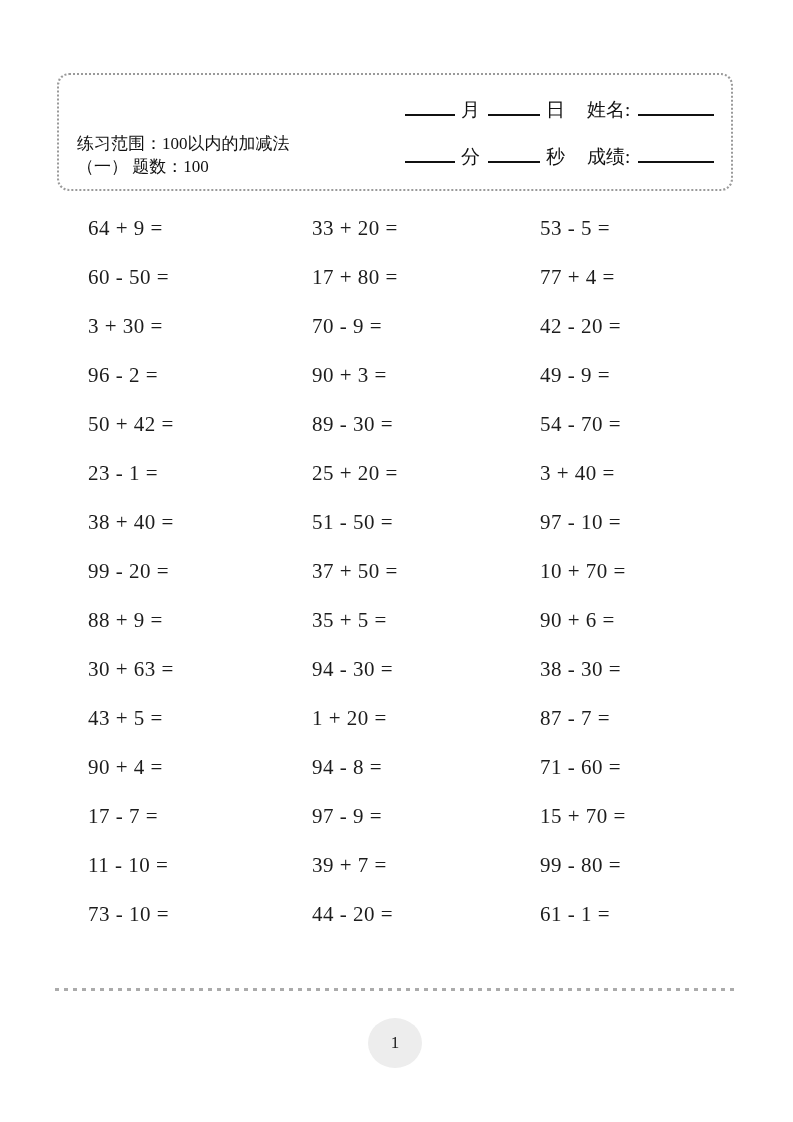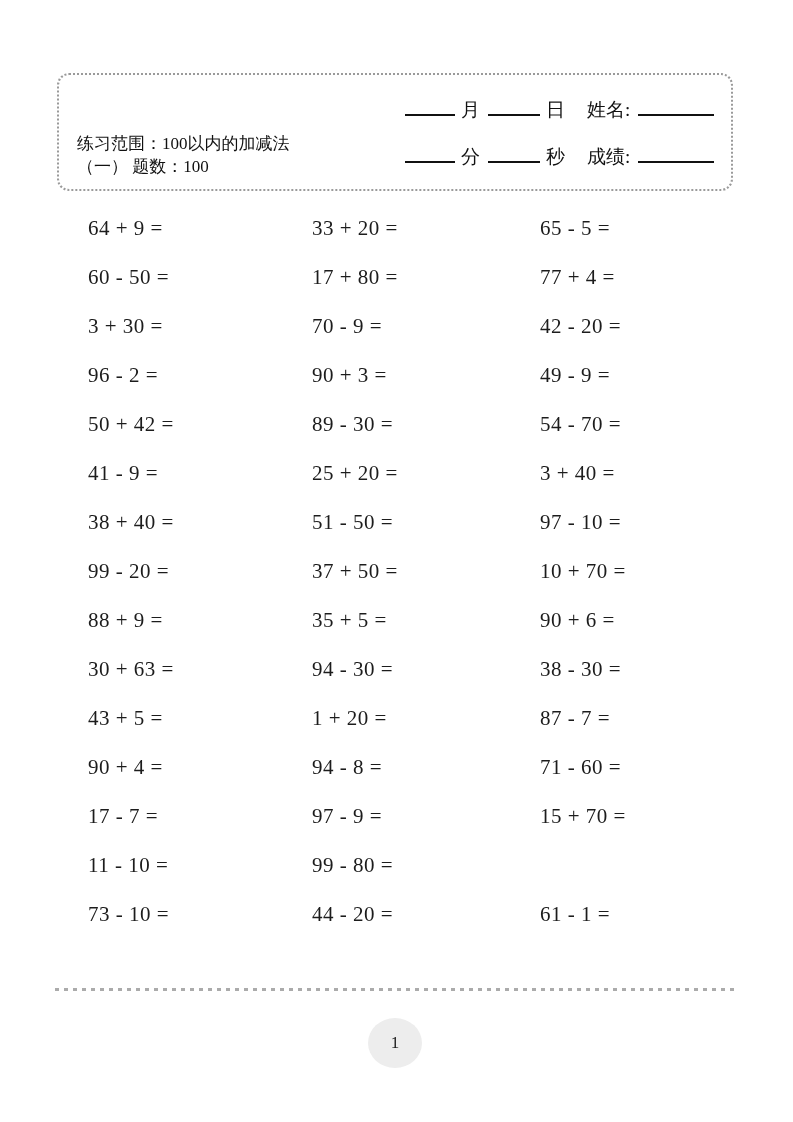--- a/index.html
+++ b/index.html
@@ -105,21 +105,21 @@
 
     <div class="field-row field-row-1">
       <span class="blank blank-short"></span><span class="flabel">月</span><span class="blank blank-mid"></span><span class="flabel">日</span><span class="flabel gap">姓名:</span><span class="blank blank-long"></span>
     </div>
   </div>
 
   <div class="problems">
     <div class="prow">
       <div class="cell">64 + 9 =</div>
       <div class="cell">33 + 20 =</div>
-      <div class="cell">65 - 5 =</div>
+      <div class="cell">53 - 5 =</div>
     </div>
     <div class="prow">
       <div class="cell">60 - 50 =</div>
       <div class="cell">17 + 80 =</div>
       <div class="cell">77 + 4 =</div>
     </div>
     <div class="prow">
       <div class="cell">3 + 30 =</div>
       <div class="cell">70 - 9 =</div>
       <div class="cell">42 - 20 =</div>
@@ -128,21 +128,21 @@
       <div class="cell">96 - 2 =</div>
       <div class="cell">90 + 3 =</div>
       <div class="cell">49 - 9 =</div>
     </div>
     <div class="prow">
       <div class="cell">50 + 42 =</div>
       <div class="cell">89 - 30 =</div>
       <div class="cell">54 - 70 =</div>
     </div>
     <div class="prow">
-      <div class="cell">41 - 9 =</div>
+      <div class="cell">23 - 1 =</div>
       <div class="cell">25 + 20 =</div>
       <div class="cell">3 + 40 =</div>
     </div>
     <div class="prow">
       <div class="cell">38 + 40 =</div>
       <div class="cell">51 - 50 =</div>
       <div class="cell">97 - 10 =</div>
     </div>
     <div class="prow">
       <div class="cell">99 - 20 =</div>
@@ -169,20 +169,21 @@
       <div class="cell">94 - 8 =</div>
       <div class="cell">71 - 60 =</div>
     </div>
     <div class="prow">
       <div class="cell">17 - 7 =</div>
       <div class="cell">97 - 9 =</div>
       <div class="cell">15 + 70 =</div>
     </div>
     <div class="prow">
       <div class="cell">11 - 10 =</div>
+      <div class="cell">39 + 7 =</div>
       <div class="cell">99 - 80 =</div>
     </div>
     <div class="prow">
       <div class="cell">73 - 10 =</div>
       <div class="cell">44 - 20 =</div>
       <div class="cell">61 - 1 =</div>
     </div>
   </div>
 
   <div class="bottom-rule"></div>

